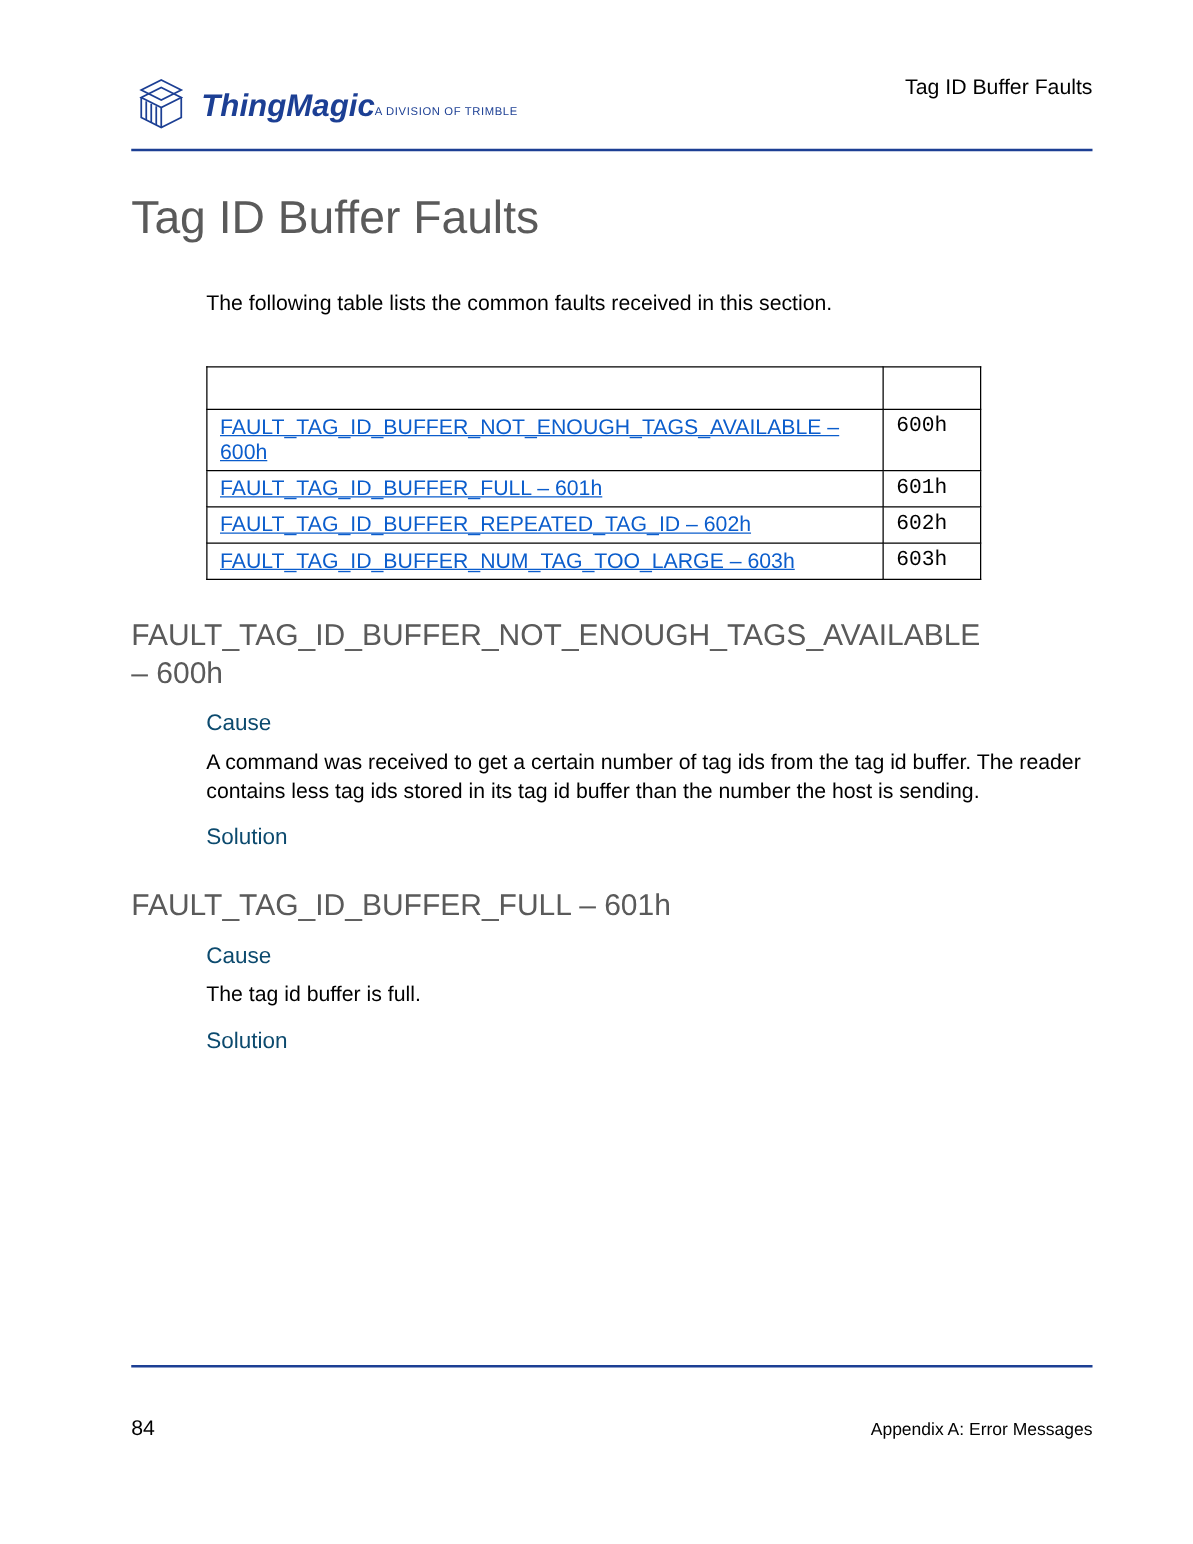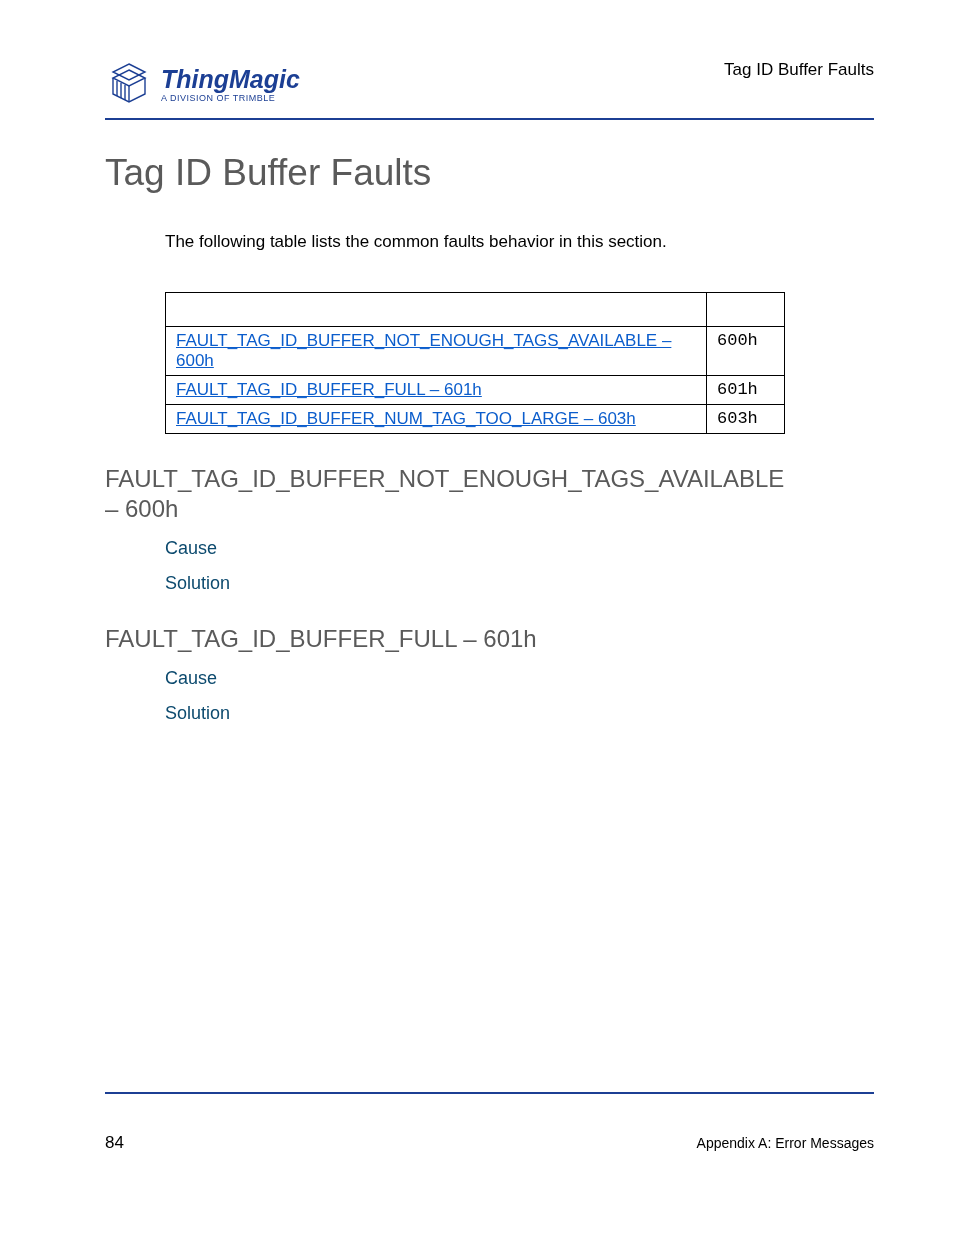--- a/index.html
+++ b/index.html
@@ -29,35 +29,35 @@
     color: #000;
     align-self: flex-start;
   }
   .logo {
     display: flex;
     align-items: center;
     gap: 8px;
   }
   .logo-text {
     display: flex;
-    flex-direction: column;
+    flex-direction: row;
     line-height: 1;
   }
   .logo-brand {
     font-family: Arial, Helvetica, sans-serif;
     font-size: 25px;
     font-weight: bold;
     font-style: italic;
     color: #1c3f94;
   }
   .logo-sub {
     font-size: 9px;
     letter-spacing: 0.5px;
     color: #1c3f94;
-    margin-top: 2px;
+    margin-top: 12px;
   }
   .top-rule {
     height: 2px;
     background: #1c3f94;
     margin: 6px 0 32px 0;
   }
   h1.page-title {
     font-size: 37px;
     font-weight: normal;
     color: #5a5a5a;
@@ -162,51 +162,57 @@
         <span class="logo-brand">ThingMagic</span>
         <span class="logo-sub">A DIVISION OF TRIMBLE</span>
       </span>
     </div>
     <div class="header-section-label">Tag ID Buffer Faults</div>
   </div>
   <div class="top-rule"></div>
 
   <h1 class="page-title">Tag ID Buffer Faults</h1>
 
-  <p class="intro">The following table lists the common faults behavior in this section.</p>
+  <p class="intro">The following table lists the common faults received in this section.</p>
 
   <table class="fault-table">
     <thead>
       <tr>
         <td></td>
           <td class="code-col"></td>
       </tr>
     </thead>
     <tbody>
       <tr>
         <td><a class="tbl-link">FAULT_TAG_ID_BUFFER_NOT_ENOUGH_TAGS_AVAILABLE – 600h</a></td>
         <td class="code-col">600h</td>
       </tr>
       <tr>
         <td><a class="tbl-link">FAULT_TAG_ID_BUFFER_FULL – 601h</a></td>
         <td class="code-col">601h</td>
       </tr>
       <tr>
+        <td><a class="tbl-link">FAULT_TAG_ID_BUFFER_REPEATED_TAG_ID – 602h</a></td>
+        <td class="code-col">602h</td>
+      </tr>
+      <tr>
         <td><a class="tbl-link">FAULT_TAG_ID_BUFFER_NUM_TAG_TOO_LARGE – 603h</a></td>
         <td class="code-col">603h</td>
       </tr>
     </tbody>
   </table>
 
   <h2 class="fault-heading">FAULT_TAG_ID_BUFFER_NOT_ENOUGH_TAGS_AVAILABLE – 600h</h2>
   <div class="sub-label">Cause</div>
+  <p class="body-text">A command was received to get a certain number of tag ids from the tag id buffer. The reader contains less tag ids stored in its tag id buffer than the number the host is sending.</p>
   <div class="sub-label">Solution</div>
 
   <h2 class="fault-heading">FAULT_TAG_ID_BUFFER_FULL – 601h</h2>
   <div class="sub-label">Cause</div>
+  <p class="body-text">The tag id buffer is full.</p>
   <div class="sub-label">Solution</div>
 
   <div class="footer">
     <div class="footer-rule"></div>
     <div class="footer-row">
       <span class="page-num">84</span>
       <span class="footer-label">Appendix A: Error Messages</span>
     </div>
   </div>
 </div>

